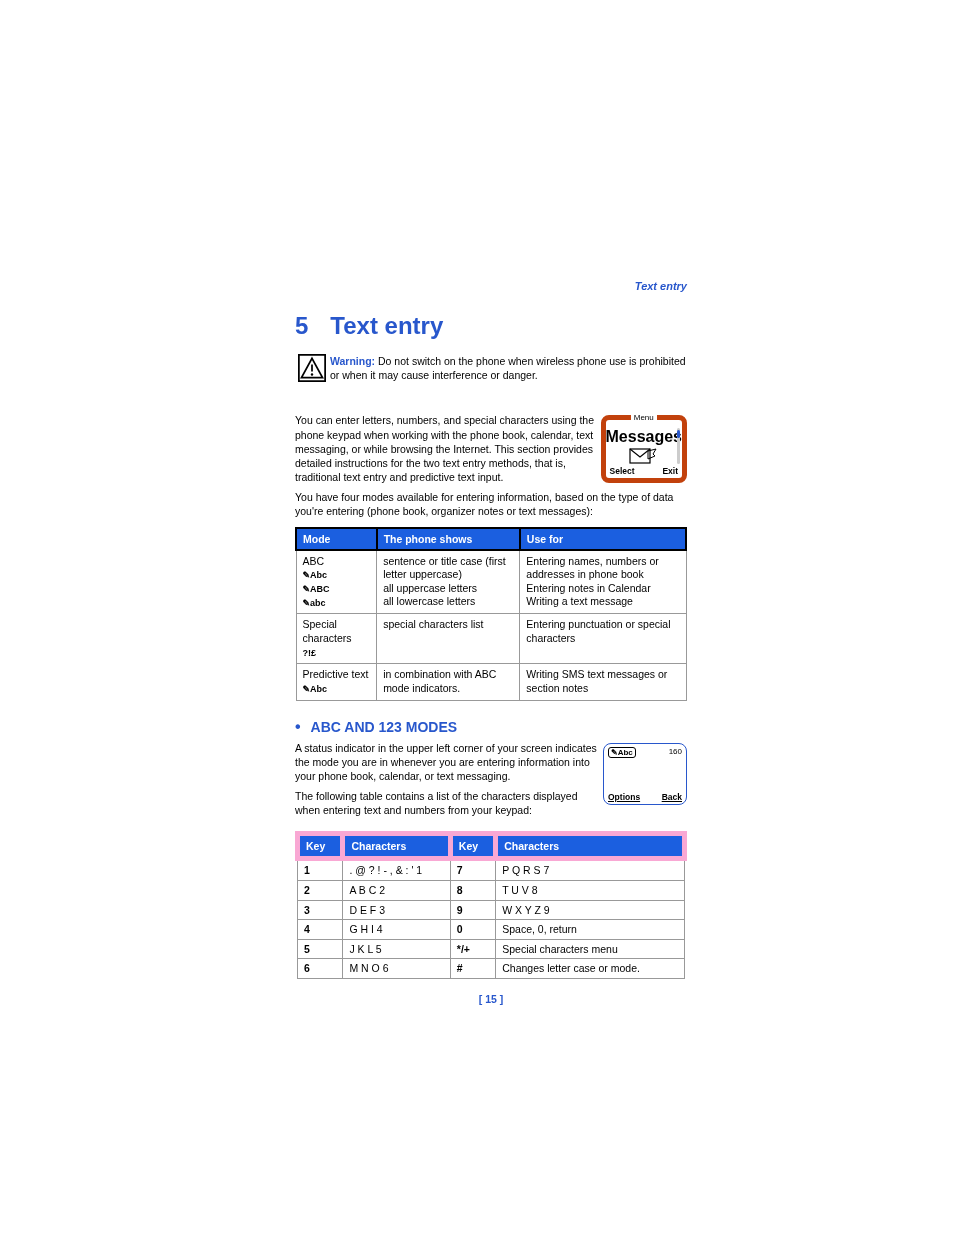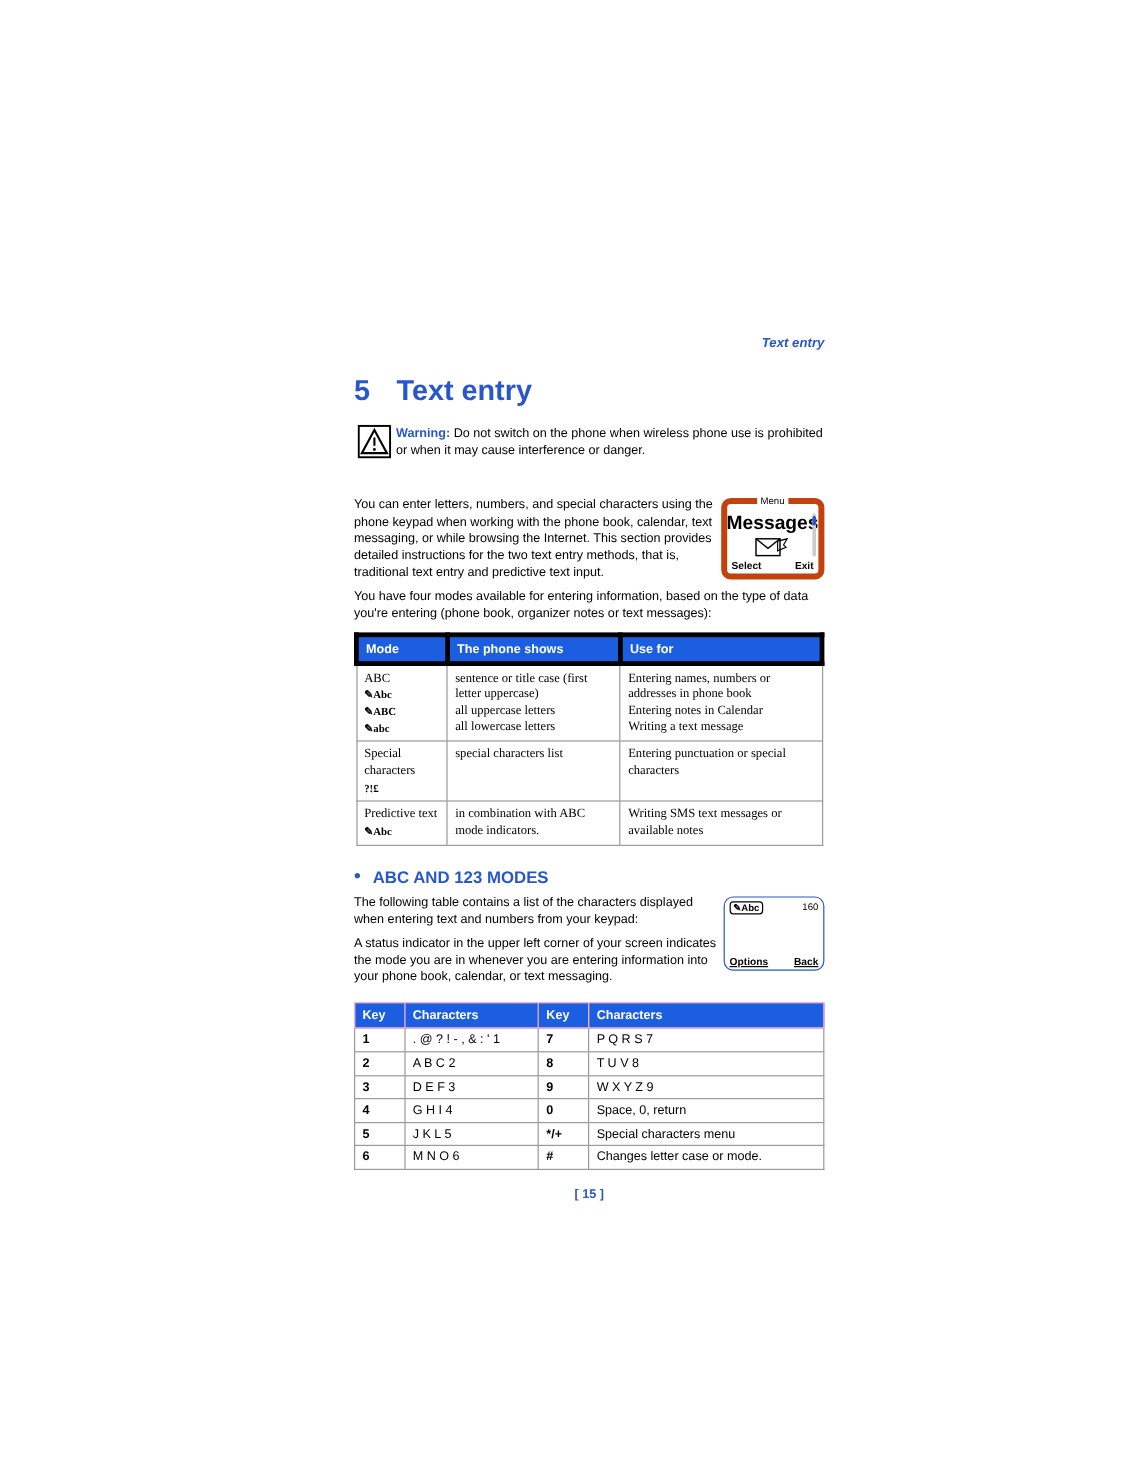--- a/index.html
+++ b/index.html
@@ -132,28 +132,27 @@
     border-collapse: collapse;
     margin: 8px 0 18px 0;
     font-size: 10.5px;
   }
   table.modes th {
     background: #1b5fe0;
     color: #fff;
     text-align: left;
     padding: 4px 6px;
     font-weight: 700;
-    border: 4px solid #000000;
+    border: 2px solid #000000;
   }
   table.modes td {
     border: 1px solid #999;
     padding: 4px 6px;
     vertical-align: top;
     line-height: 1.3;
-    font-family: Liberation Serif, serif;
   }
   .mode-icon {
     display: block;
     font-size: 9px;
     font-weight: 700;
     margin-top: 2px;
   }
   .section-header {
     color: #2857cc;
     font-weight: 700;
@@ -207,21 +206,21 @@
     border-collapse: collapse;
     margin: 8px 0 10px 0;
     font-size: 10.5px;
   }
   table.keys th {
     background: #1b5fe0;
     color: #fff;
     text-align: left;
     padding: 4px 6px;
     font-weight: 700;
-    border: 1px solid #f9a8d4;
+    border: 5px solid #f9a8d4;
   }
   table.keys td {
     border: 1px solid #999;
     padding: 3px 6px;
     vertical-align: top;
     line-height: 1.2;
   }
   .pagenum {
     text-align: center;
     color: #2857cc;
@@ -309,34 +308,34 @@
           </td>
           <td style="white-space: pre-line;">special characters list</td>
           <td style="white-space: pre-line;">Entering punctuation or special characters</td>
         </tr>
         <tr>
           <td>
             <div>Predictive text</div>
             <span class="mode-icon">✎Abc</span>
           </td>
           <td style="white-space: pre-line;">in combination with ABC mode indicators.</td>
-          <td style="white-space: pre-line;">Writing SMS text messages or available notes</td>
+          <td style="white-space: pre-line;">Writing SMS text messages or section notes</td>
         </tr>
       </tbody>
   </table>
 
   <div class="section-header">
     <span class="bullet-dot">•</span>
     <span>ABC AND 123 MODES</span>
   </div>
 
   <div class="content-with-figure">
     <div style="flex:1">
+      <div class="body-text">A status indicator in the upper left corner of your screen indicates the mode you are in whenever you are entering information into your phone book, calendar, or text messaging.</div>
       <div class="body-text">The following table contains a list of the characters displayed when entering text and numbers from your keypad:</div>
-      <div class="body-text">A status indicator in the upper left corner of your screen indicates the mode you are in whenever you are entering information into your phone book, calendar, or text messaging.</div>
     </div>
     <div class="phone-screen2">
       <div class="topleft">✎Abc</div>
       <div class="topright">160</div>
       <div class="footer">
         <span>Options</span>
         <span>Back</span>
       </div>
     </div>
   </div>

